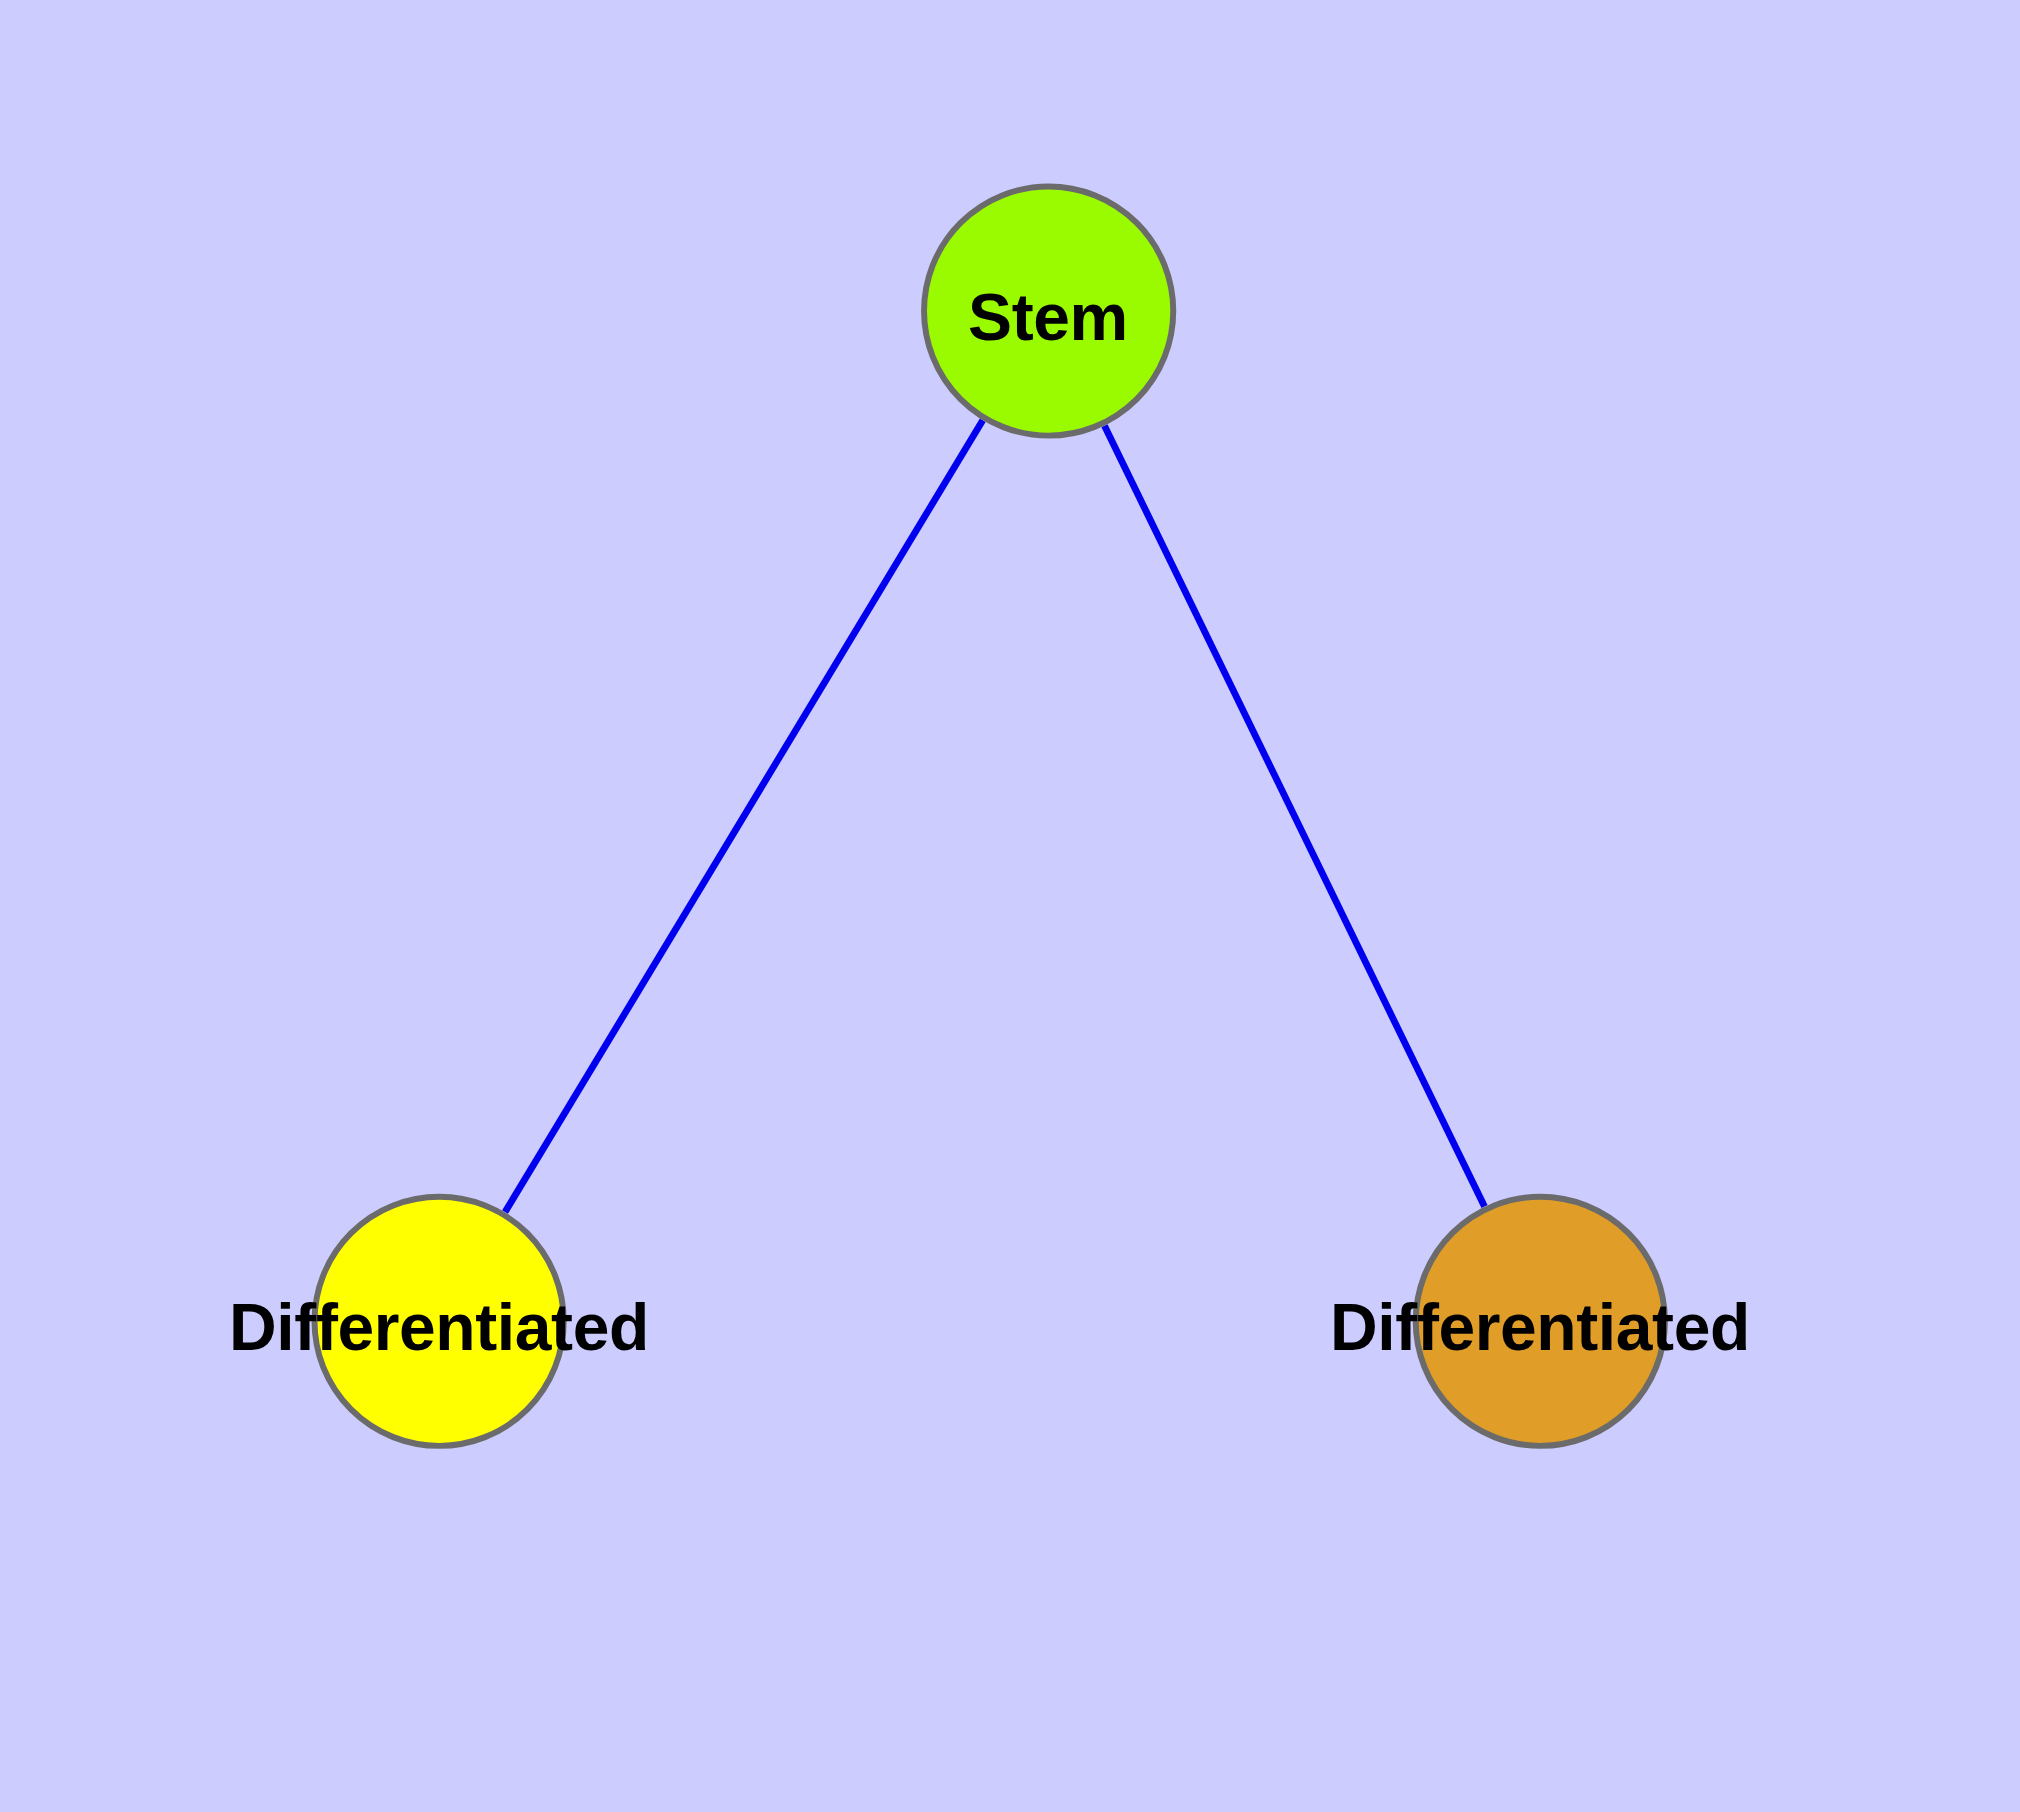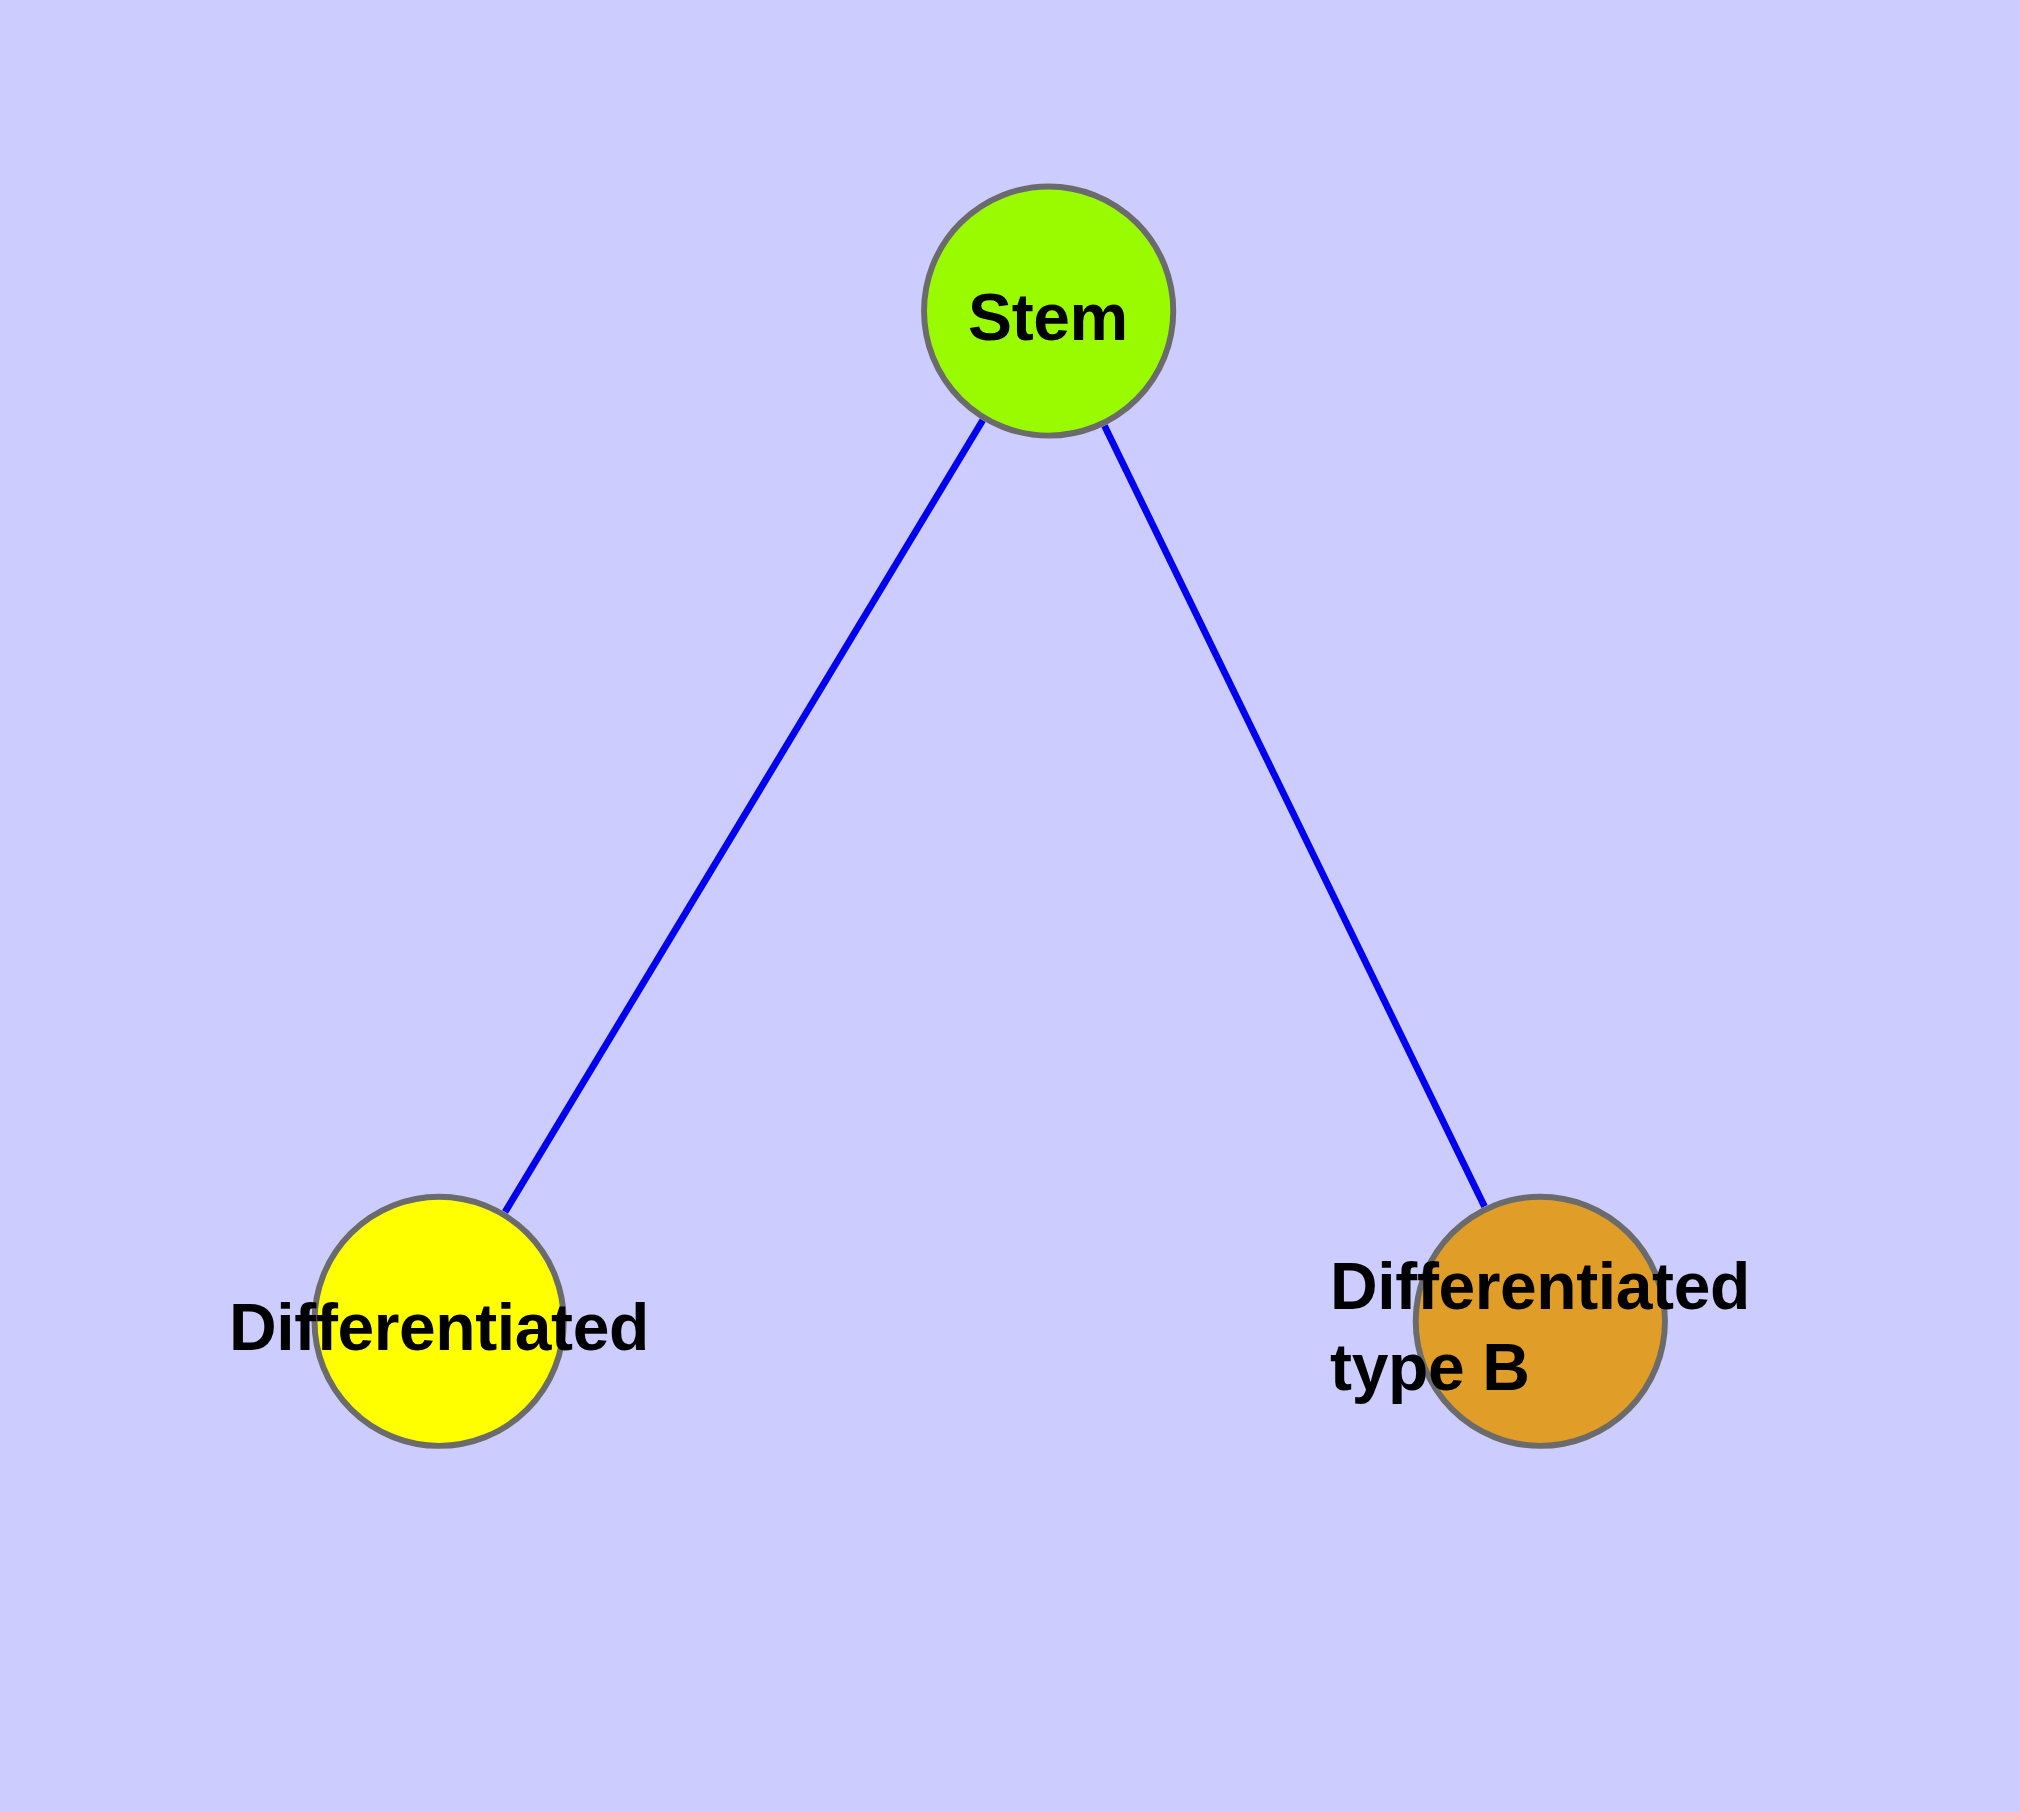--- a/index.html
+++ b/index.html
@@ -18,21 +18,21 @@
   }
   #graph-svg {
     position: absolute;
     top: 0;
     left: 0;
     width: 2021px;
     height: 1812px;
   }
   .node-label {
     position: absolute;
-    text-align: left;
+    text-align: right;
     font-family: "Liberation Sans", sans-serif;
     font-weight: bold;
     font-size: 66px;
     line-height: 81px;
     color: #000000;
     white-space: nowrap;
     transform: translate(-50%, -50%);
     pointer-events: none;
     letter-spacing: -0.4px;
   }
@@ -54,17 +54,16 @@
   </svg>
   <div id="label-layer">
       <div class="node-label" style="left: 1048px; top: 317px;">
         <div>Stem</div>
       </div>
       <div class="node-label" style="left: 439px; top: 1327px;">
         <div>Differentiated</div>
       </div>
       <div class="node-label" style="left: 1540px; top: 1327px;">
         <div>Differentiated</div>
-        <div>type B</div>
       </div>
     </div>
 </div>
 
 
 </body></html>

